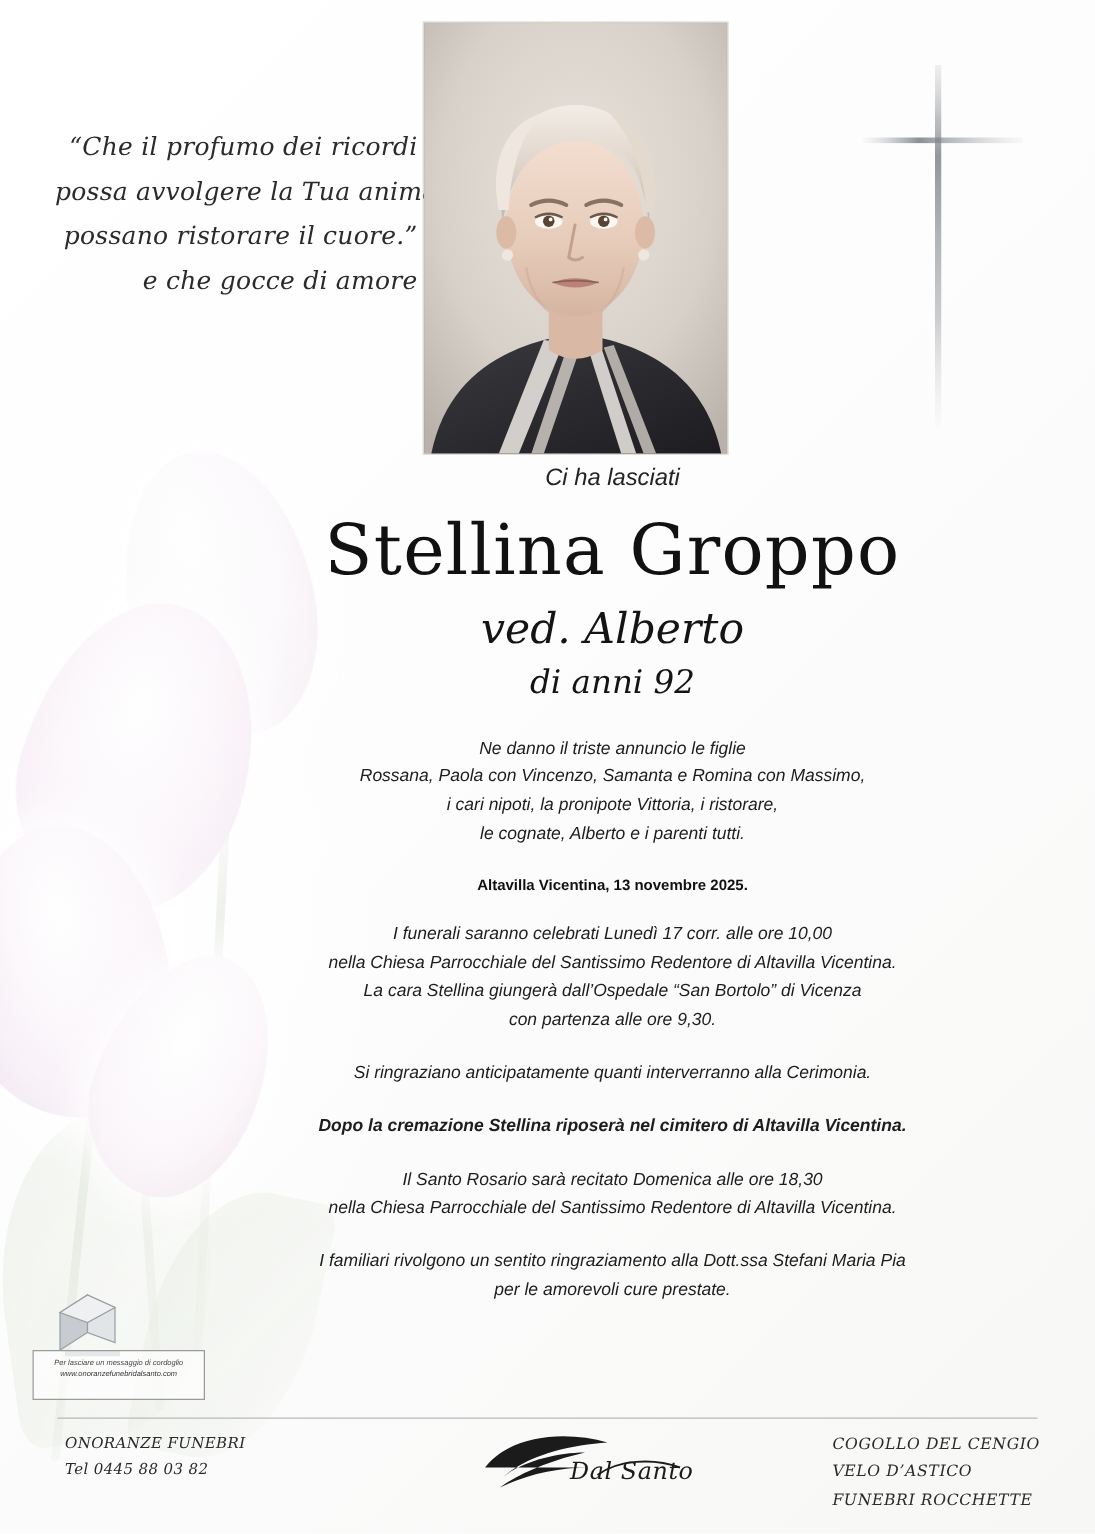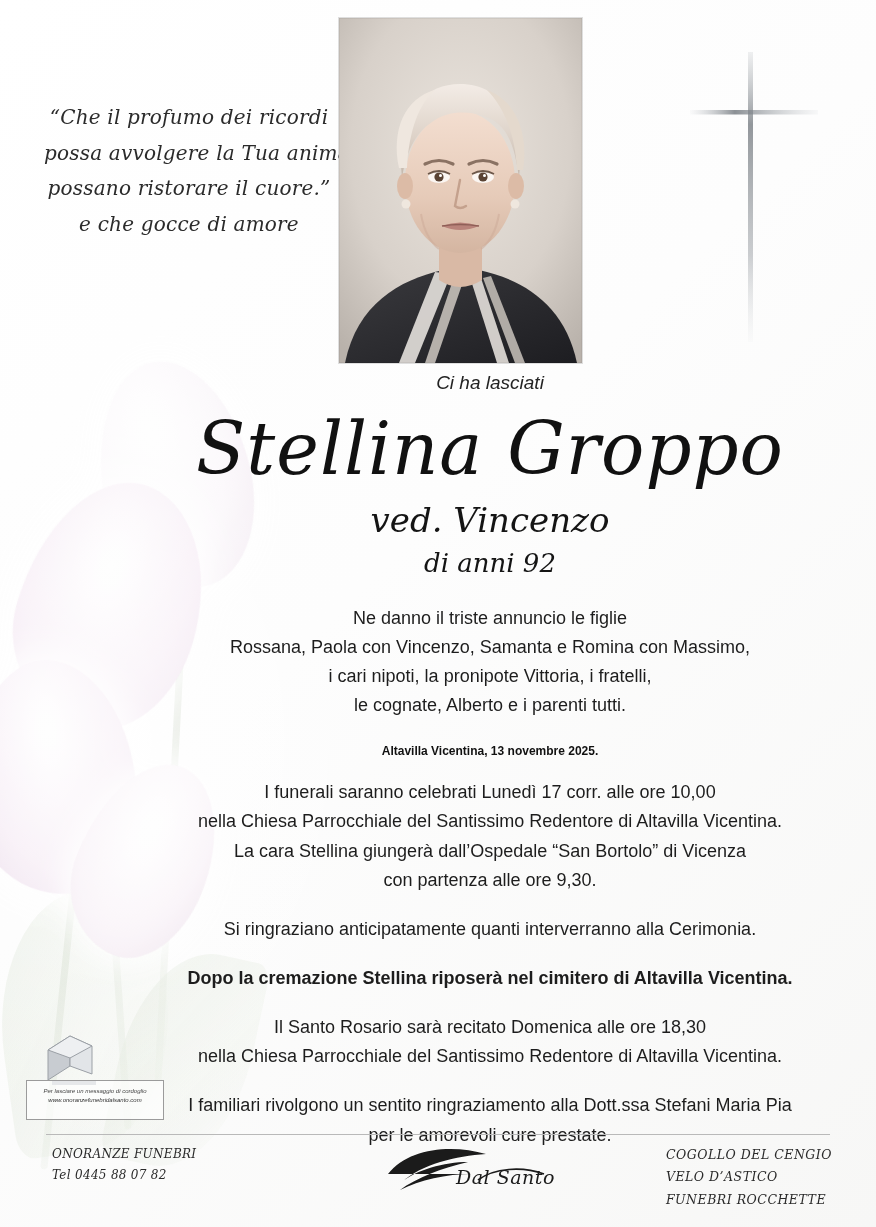--- a/index.html
+++ b/index.html
@@ -98,21 +98,21 @@
     height: 300px;
     pointer-events: none;
   }
 
   
   .quote {
     position: absolute;
     left: 44px;
     top: 100px;
     width: 290px;
-    text-align: center;
+    text-align: right;
     font-family: "DejaVu Serif", serif;
     font-style: italic;
     font-size: 20px;
     line-height: 1.78;
     color: #2b2b2b;
     letter-spacing: 0.2px;
   }
   .quote div { white-space: nowrap; }
 
   
@@ -137,22 +137,21 @@
     text-align: center;
   }
   .lead {
     font-size: 19px;
     font-style: italic;
     color: #232323;
     margin-bottom: 14px;
   }
   .name {
     font-family: "DejaVu Serif", serif;
-    font-style: italic;
-    font-size: 72px;
+    font-size: 56px;
     letter-spacing: 1px;
     color: #111;
     margin: 18px 0 8px 0;
     line-height: 1.05;
   }
   .sub1 {
     font-family: "DejaVu Serif", serif;
     font-style: italic;
     font-size: 34px;
     color: #141414;
@@ -160,21 +159,22 @@
   }
   .sub2 {
     font-family: "DejaVu Serif", serif;
     font-style: italic;
     font-size: 26px;
     color: #141414;
     margin-top: 8px;
   }
   .block {
     margin-top: 26px;
-    font-size: 18px;
+    font-size: 14px;
+    font-style: italic;
     line-height: 1.62;
     color: #1d1d1d;
   }
   .block.tight { margin-top: 20px; }
   .place {
     margin-top: 24px;
     font-size: 12px;
     font-weight: bold;
     color: #111;
   }
@@ -369,27 +369,27 @@
 
       <path d="M82 196 Q 86 220 100 231" stroke="#cfae9b" stroke-width="2" fill="none" opacity="0.6"></path>
       <path d="M160 196 Q 156 220 142 231" stroke="#cfae9b" stroke-width="2" fill="none" opacity="0.6"></path>
       <rect width="243" height="345" fill="none" stroke="rgba(0,0,0,0.10)" stroke-width="1"></rect>
     </svg>
   </div>
 
   <div class="content">
     <div class="lead">Ci ha lasciati</div>
     <div class="name">Stellina Groppo</div>
-    <div class="sub1">ved. Vincenzo</div>
+    <div class="sub1">ved. Alberto</div>
     <div class="sub2">di anni 92</div>
 
     <div class="block">
       <div>Ne danno il triste annuncio le figlie</div>
       <div>Rossana, Paola con Vincenzo, Samanta e Romina con Massimo,</div>
-      <div>i cari nipoti, la pronipote Vittoria, i fratelli,</div>
+      <div>i cari nipoti, la pronipote Vittoria, i ristorare,</div>
       <div>le cognate, Alberto e i parenti tutti.</div>
     </div>
 
     <div class="place">Altavilla Vicentina, 13 novembre 2025.</div>
 
     <div class="block tight">
       <div>I funerali saranno celebrati Lunedì 17 corr. alle ore 10,00</div>
       <div>nella Chiesa Parrocchiale del Santissimo Redentore di Altavilla Vicentina.</div>
       <div>La cara Stellina giungerà dall’Ospedale “San Bortolo” di Vicenza</div>
       <div>con partenza alle ore 9,30.</div>
@@ -420,21 +420,21 @@
     <div class="stamp-box">
       <div>Per lasciare un messaggio di cordoglio</div>
       <div class="url">www.onoranzefunebridalsanto.com</div>
     </div>
   </div>
 
   <div class="footer-rule"></div>
 
   <div class="footer-left">
     <div>ONORANZE FUNEBRI</div>
-    <div>Tel  0445 88 07 82</div>
+    <div>Tel  0445 88 03 82</div>
   </div>
 
   <div class="footer-logo">
     <svg width="180" height="60" viewBox="0 0 180 60">
       <path d="M6 34 C 26 8 70 4 104 14 C 74 16 40 24 20 42 C 34 30 62 22 86 22 C 60 28 34 38 18 50 C 38 40 64 34 90 34 Z" fill="#1b1b1b"></path>
       <path d="M96 40 C 112 28 140 26 162 34" stroke="#1b1b1b" stroke-width="1.6" fill="none"></path>
     </svg>
     <div class="logo-text">Dal Santo</div>
   </div>
 

